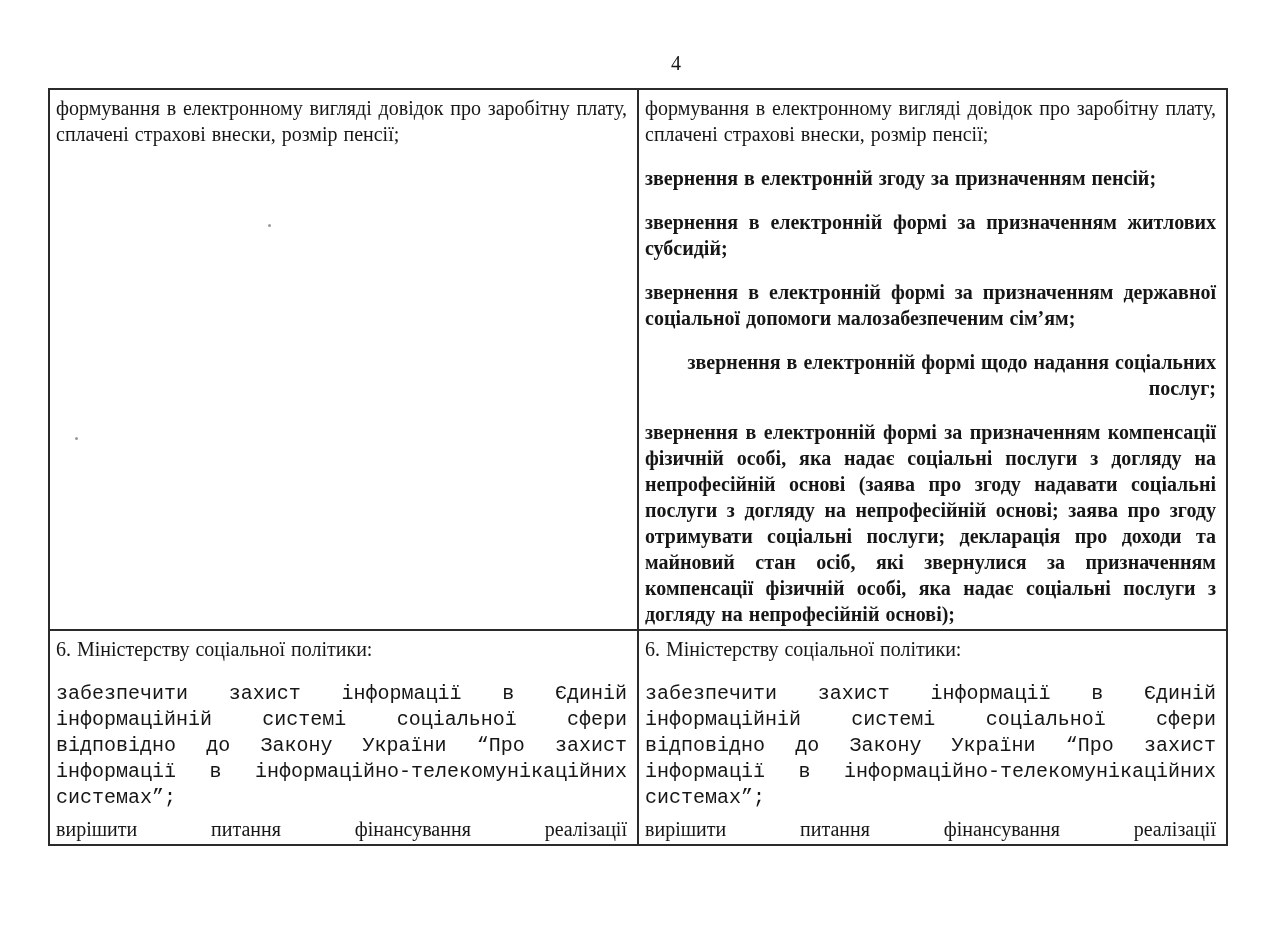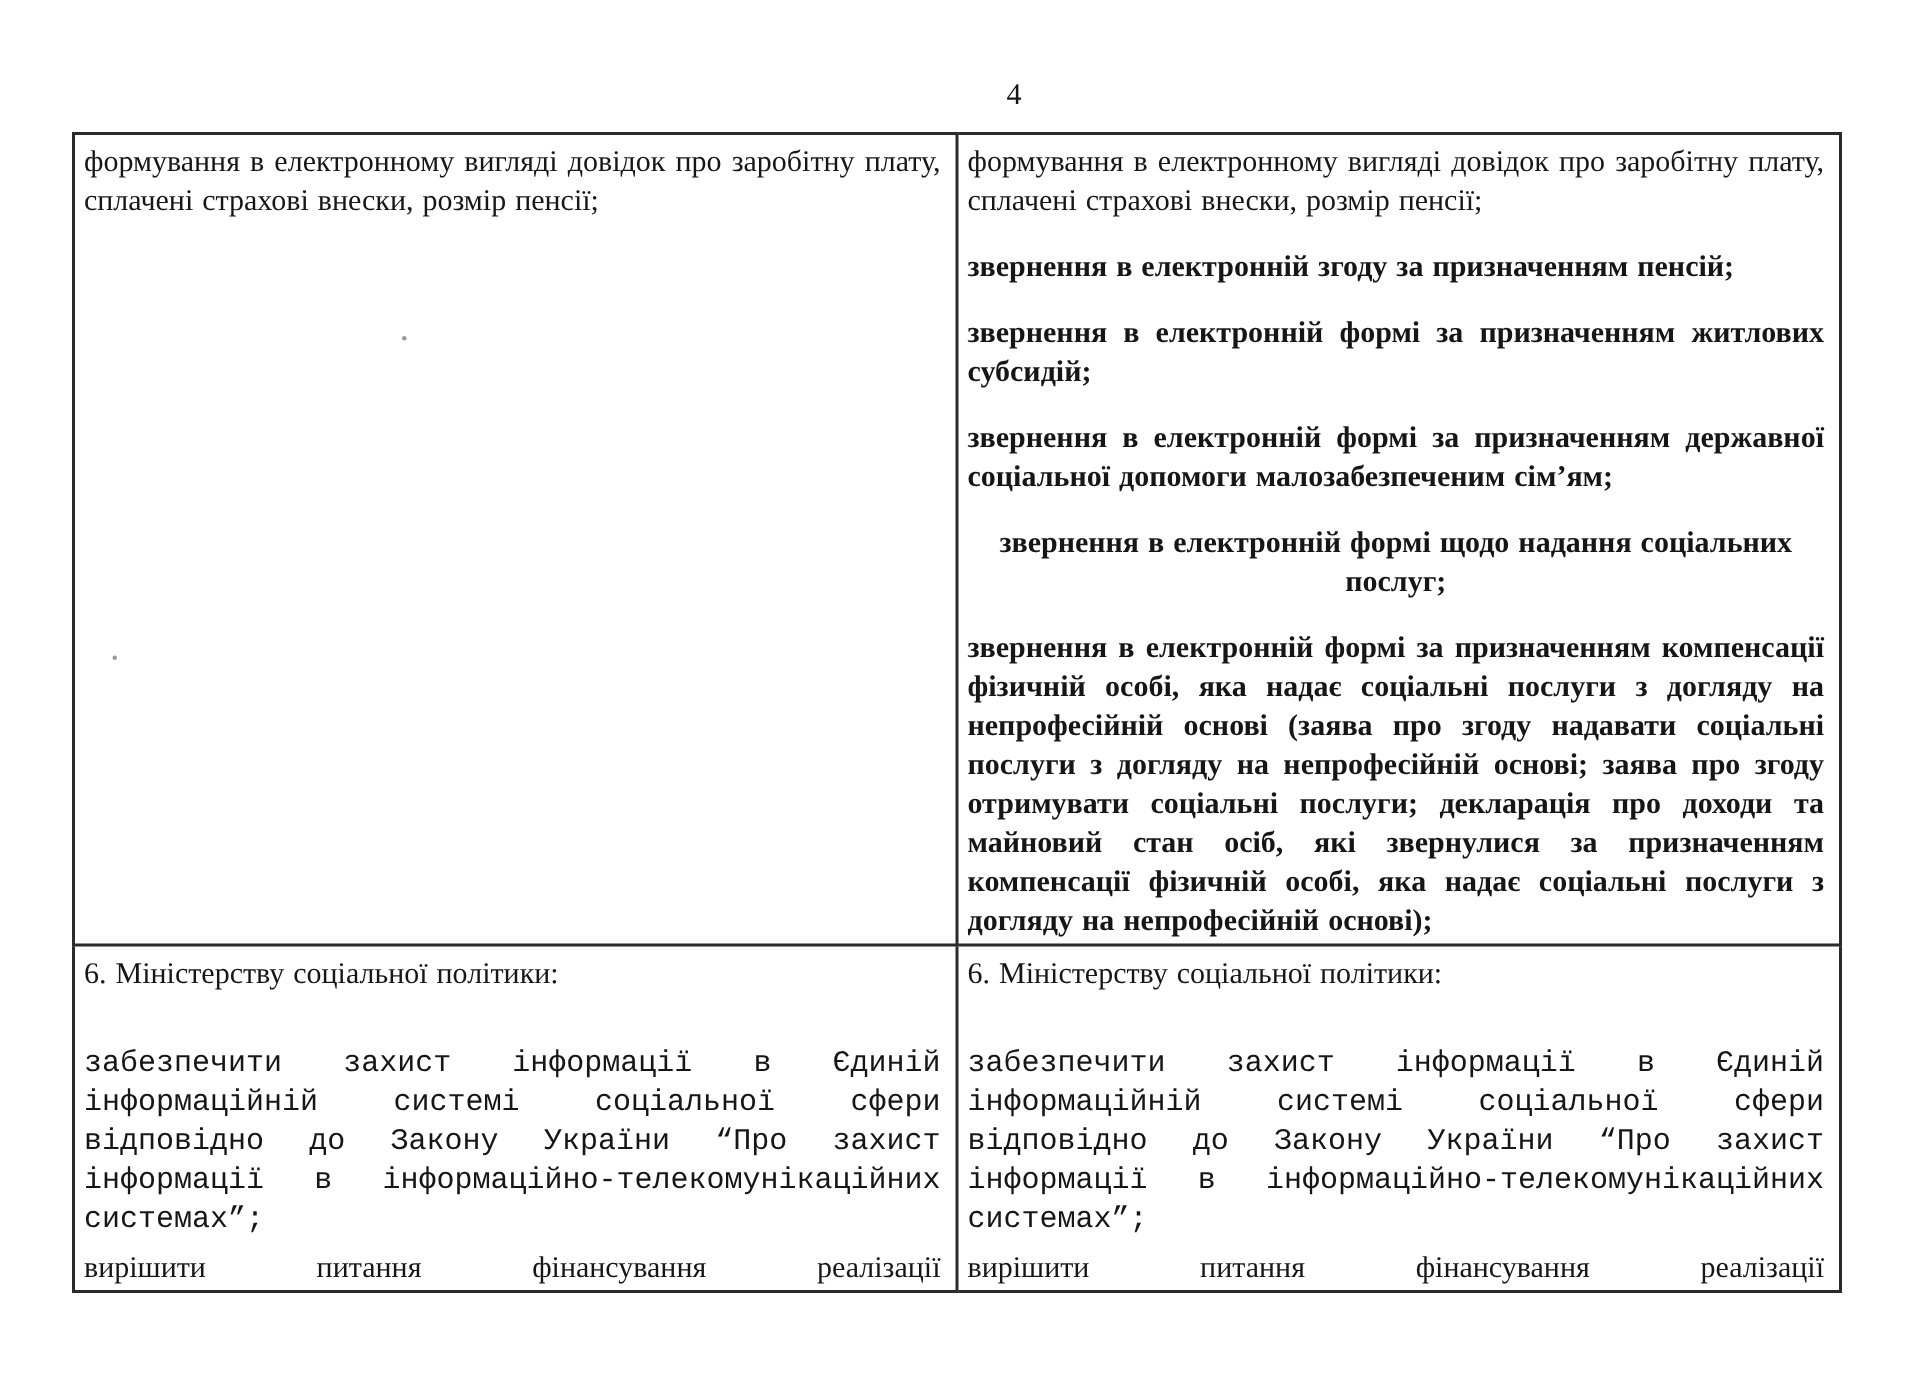--- a/index.html
+++ b/index.html
@@ -41,25 +41,25 @@
     margin: 0 0 18px 0;
     font-size: 20px;
     line-height: 26px;
     text-align: justify;
     word-spacing: 1px;
   }
   .doc-table p.bold {
     font-weight: bold;
   }
   .doc-table p.left-align {
-    text-align: center;
+    text-align: right;
   }
   .doc-table p.heading {
     text-align: left;
-    margin-bottom: 35px;
+    margin-bottom: 19px;
   }
   .doc-table p.tight {
     margin-bottom: 5px;
     font-family: Liberation Mono, monospace;
   }
   .doc-table p.last-line {
     margin-bottom: 0;
     text-align: justify;
     text-align-last: justify;
   }

